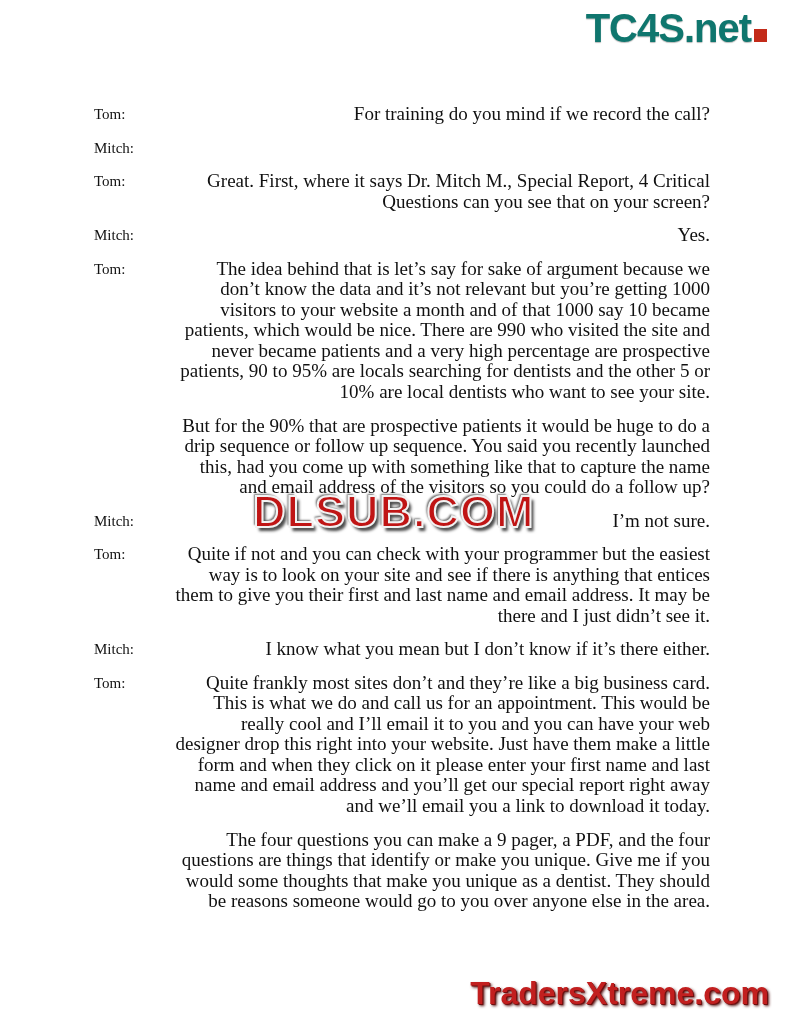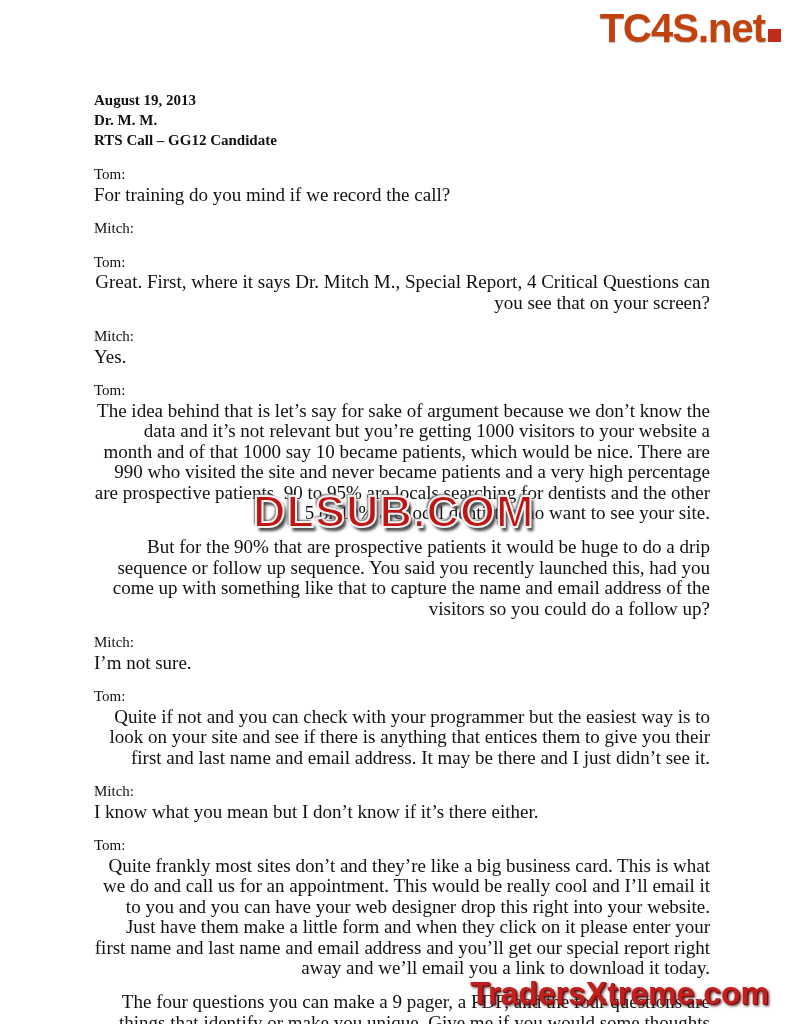--- a/index.html
+++ b/index.html
@@ -21,46 +21,45 @@
     margin:0;
     font-weight:bold;
     font-size:15px;
     line-height:20px;
   }
   .transcript{margin-top:14px;}
   .turn{
     display:flex;
     align-items:flex-start;
     margin-top:13px;
-    flex-direction:column;
   }
   .speaker{
     flex:none;
     width:81px;
     font-size:15px;
     line-height:20.5px;
   }
   .dialogue{flex:1;min-width:0;}
   .dialogue p{
     margin:0 0 13.5px 0;
     font-size:19px;
     line-height:20.5px;
     text-align:right;
   }
   .dialogue p:last-child{margin-bottom:0;}
 
   
   .wm-tc4s{
     position:absolute;
-    top:6px;right:10px;
+    top:6px;right:24px;
     font-family:"Liberation Sans", sans-serif;
     font-weight:bold;
     font-size:40px;
     letter-spacing:-1px;
-    color:#c2410c;
+    color:#0f766e;
     text-shadow:0 1px 1px #bbb;
     white-space:nowrap;
     margin-left:24px;
   }
   .wm-tc4s .red-box{
     display:inline-block;
     width:13px;height:13px;
     background:#c32b1a;
     margin-left:3px;
   }
@@ -90,25 +89,20 @@
 </head>
 <body>
 
 <div class="page">
 
   <div class="wm-tc4s">
     <span>TC4S.net</span><span class="red-box"></span>
   </div>
 
   <div class="content">
-    <div class="doc-header">
-      <p>August 19, 2013</p>
-      <p>Dr. M. M.</p>
-      <p>RTS Call – GG12 Candidate</p>
-    </div>
 
     <div class="transcript" id="transcript">
         <div class="turn">
           <div class="speaker">Tom:</div>
           <div class="dialogue">
             <p>For training do you mind if we record the call?</p>
           </div>
         </div>
         <div class="turn">
           <div class="speaker">Mitch:</div>

